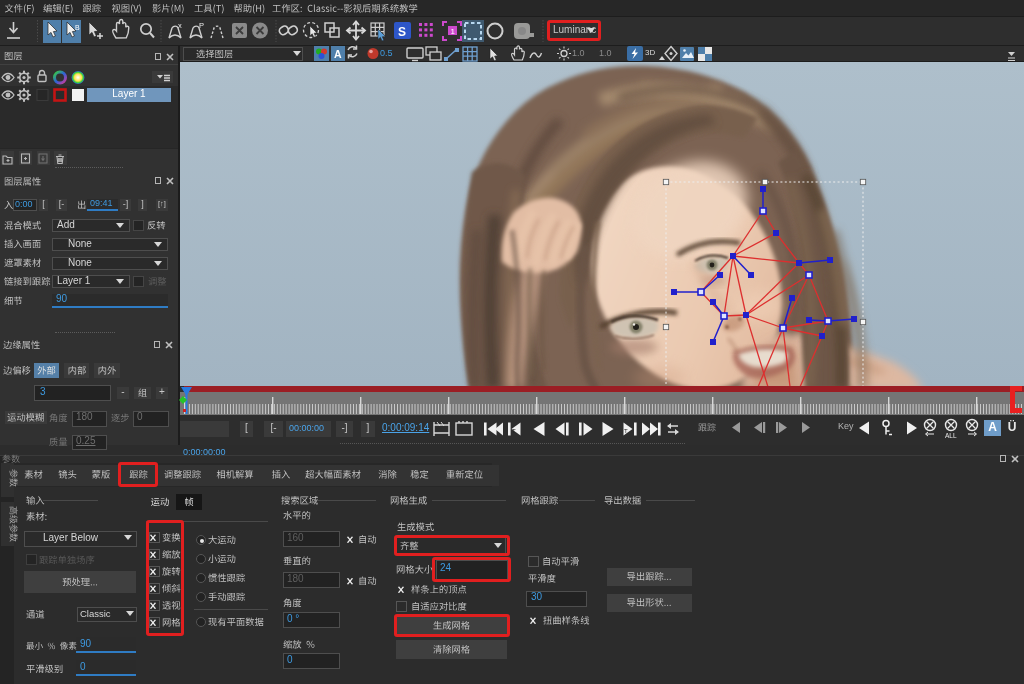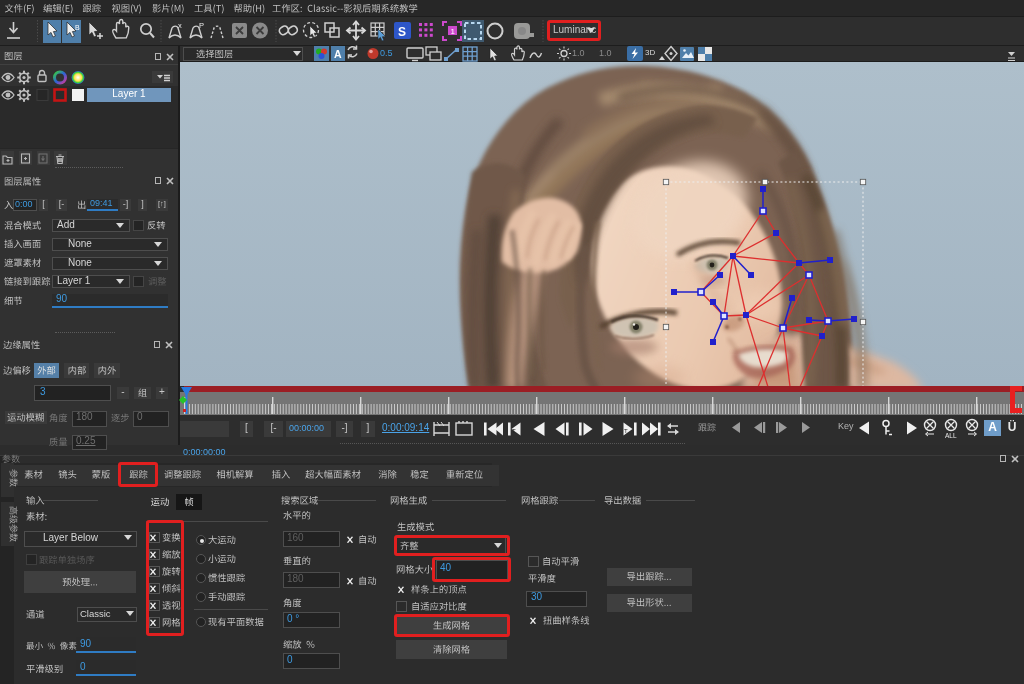--- a/index.html
+++ b/index.html
@@ -373,21 +373,21 @@
     <div class="field" style="left:283px;top:572px;width:57px;height:16px;"></div>
     <div class="lat" style="left:287px;top:574px;font-size:10px;color:#5f5f5f;">180</div>
     <div class="ul" style="left:283px;top:586px;width:12px;height:0px;"></div>
     <div class="field" style="left:283px;top:612px;width:57px;height:16px;"></div>
     <div class="lat" style="left:287px;top:614px;font-size:10px;color:#3e9ae0;">0 °</div>
     <div class="field" style="left:283px;top:653px;width:57px;height:16px;"></div>
     <div class="lat" style="left:287px;top:655px;font-size:10px;color:#3e9ae0;">0</div>
     <div class="dd" style="left:396px;top:537px;width:110px;height:18px;"></div>
     <div class="darr" style="left:494px;top:543px;border-top-color:#d8d8d8;transform:scale(1)"></div>
     <div class="field" style="left:436px;top:560px;width:72px;height:20px;"></div>
-    <div class="lat" style="left:440px;top:563px;font-size:10px;color:#3e9ae0;">40</div>
+    <div class="lat" style="left:440px;top:563px;font-size:10px;color:#3e9ae0;">24</div>
     <div class="ul" style="left:437px;top:577px;width:8px;height:0px;"></div>
     <div class="cb" style="left:396px;top:601px;width:11px;height:11px;border-color:#565656;background:#2b2b2b"></div>
     <div class="abs" style="left:396px;top:616px;width:111px;height:19px;background:#3f3f3f;"></div>
     <div class="abs" style="left:396px;top:640px;width:111px;height:19px;background:#3f3f3f;"></div>
     <div class="cb" style="left:528px;top:556px;width:11px;height:11px;border-color:#565656;background:#2b2b2b"></div>
     <div class="field" style="left:526px;top:591px;width:61px;height:16px;"></div>
     <div class="lat" style="left:531px;top:592px;font-size:10px;color:#3e9ae0;">30</div>
     <div class="ul" style="left:526px;top:605px;width:28px;height:0px;"></div>
     <div class="abs" style="left:607px;top:568px;width:85px;height:18px;background:#3f3f3f;"></div>
     <div class="abs" style="left:607px;top:594px;width:85px;height:18px;background:#3f3f3f;"></div>

